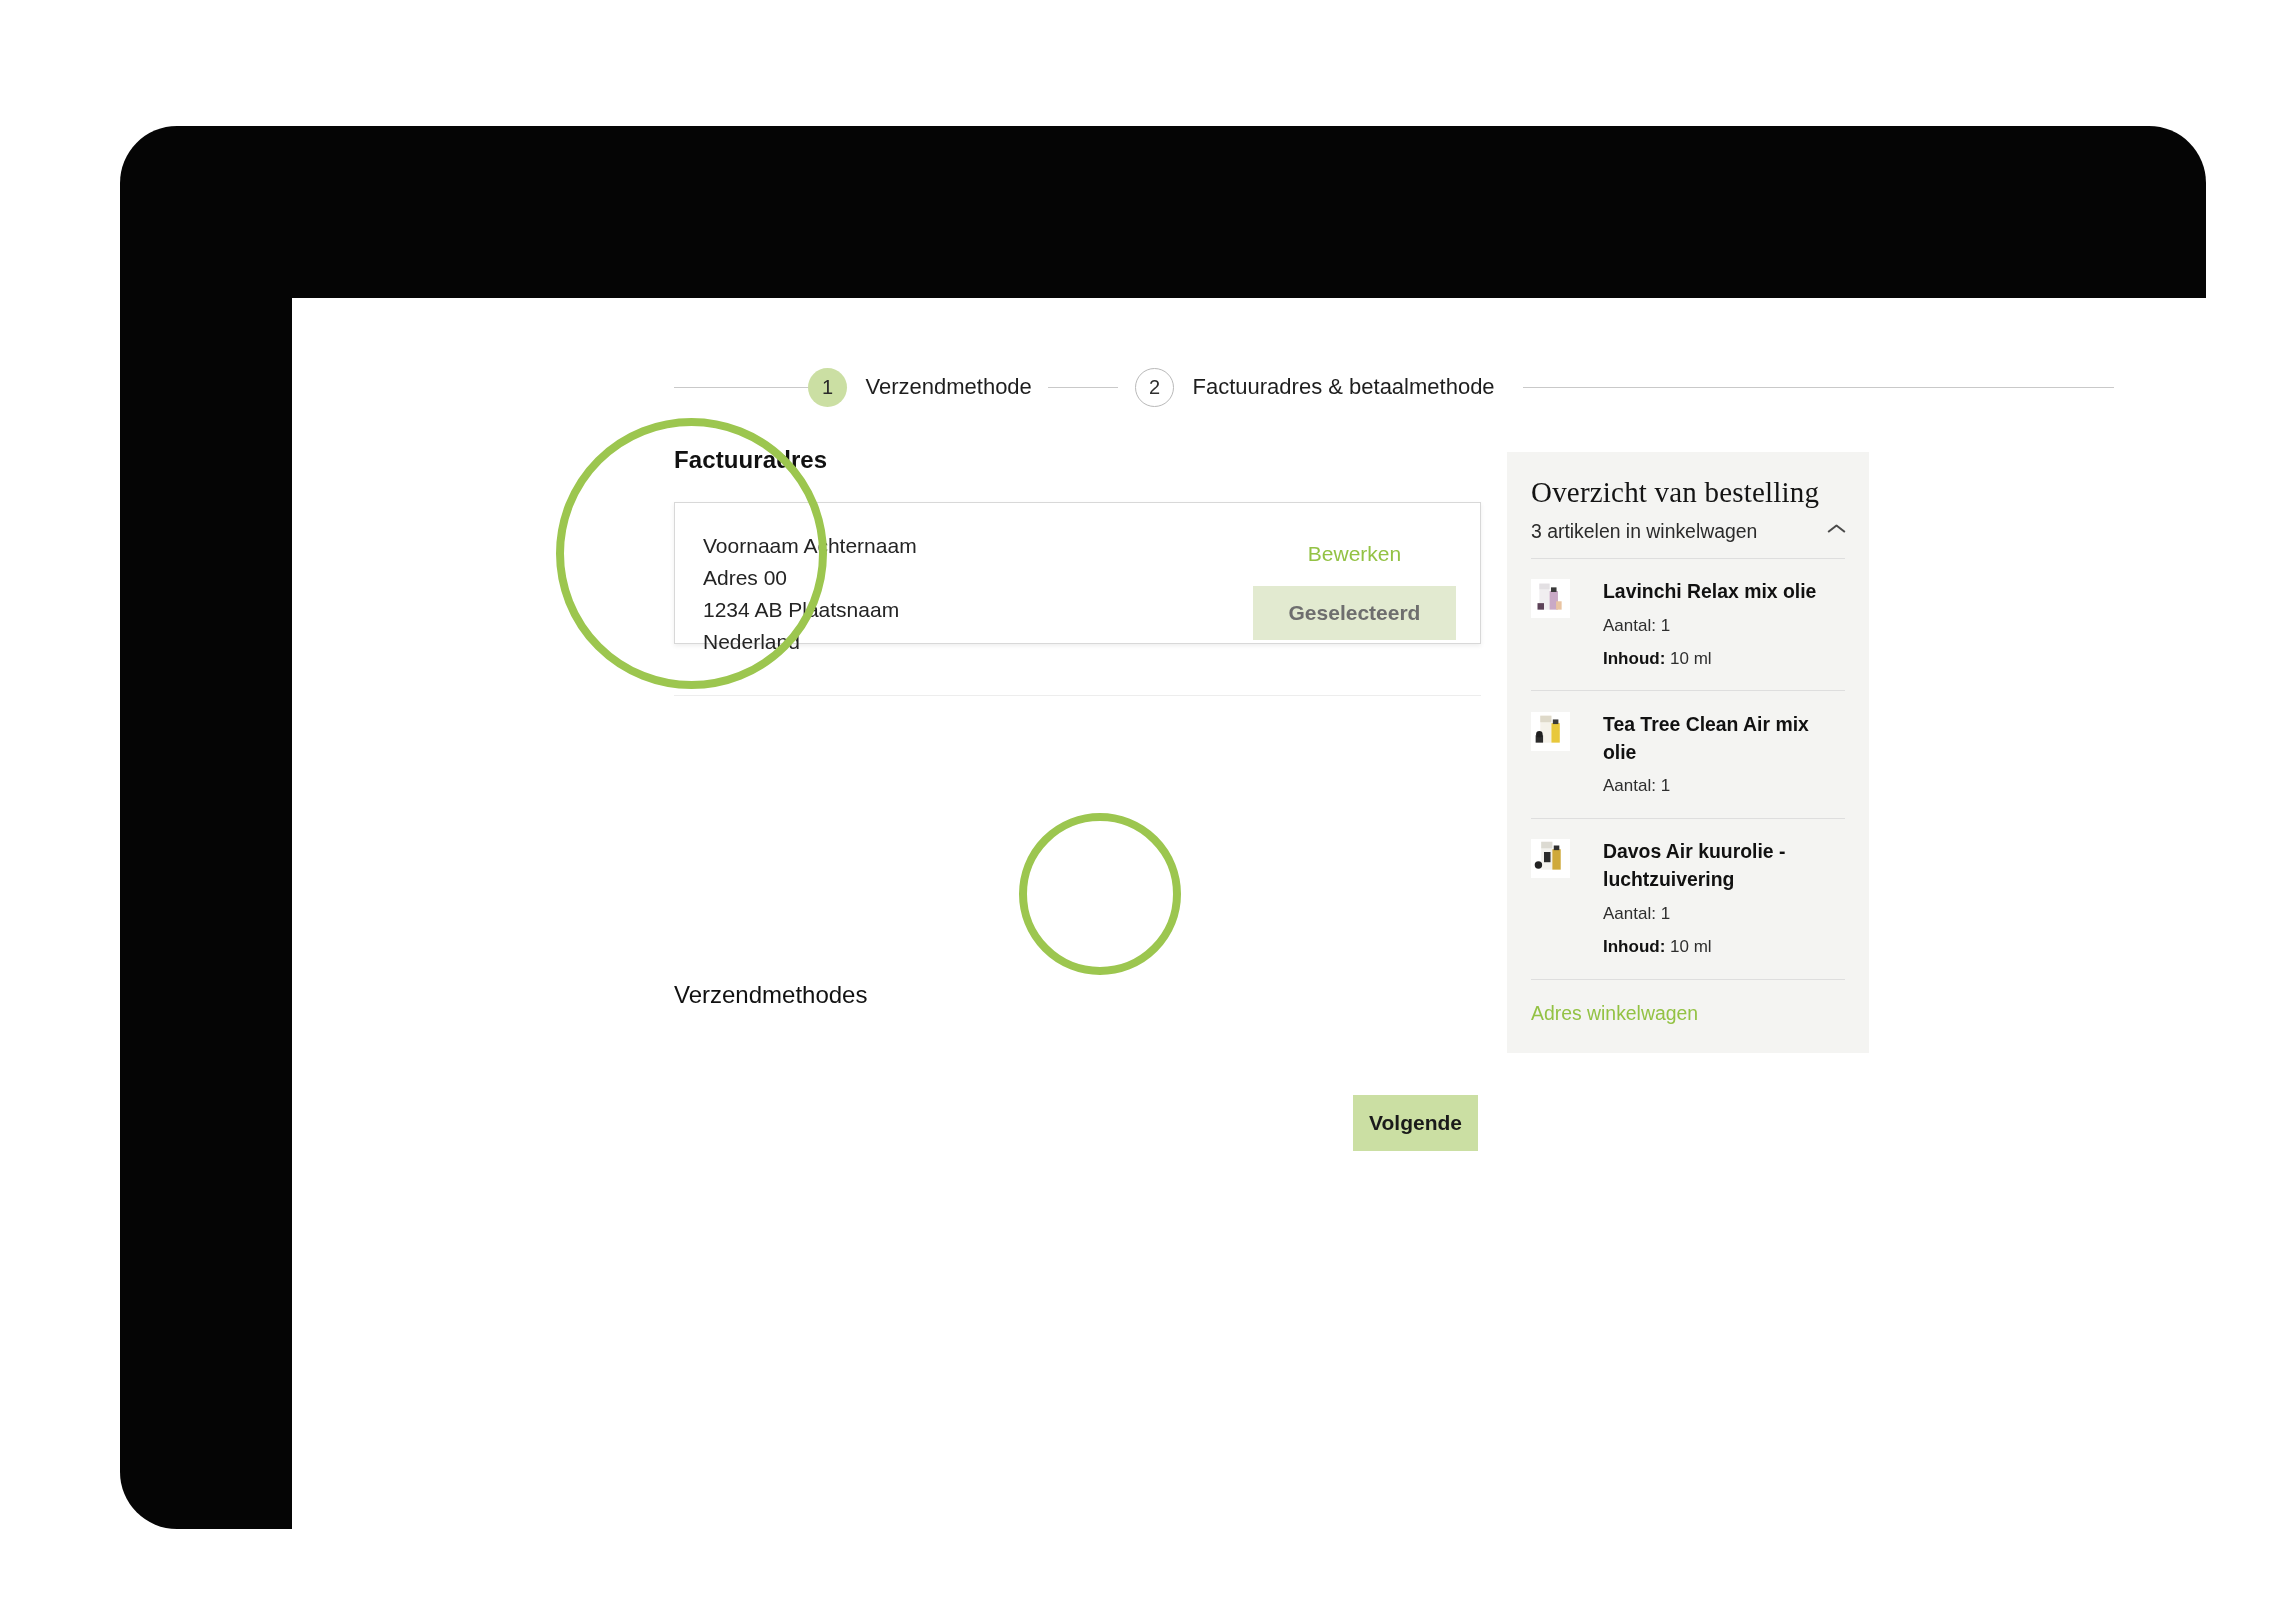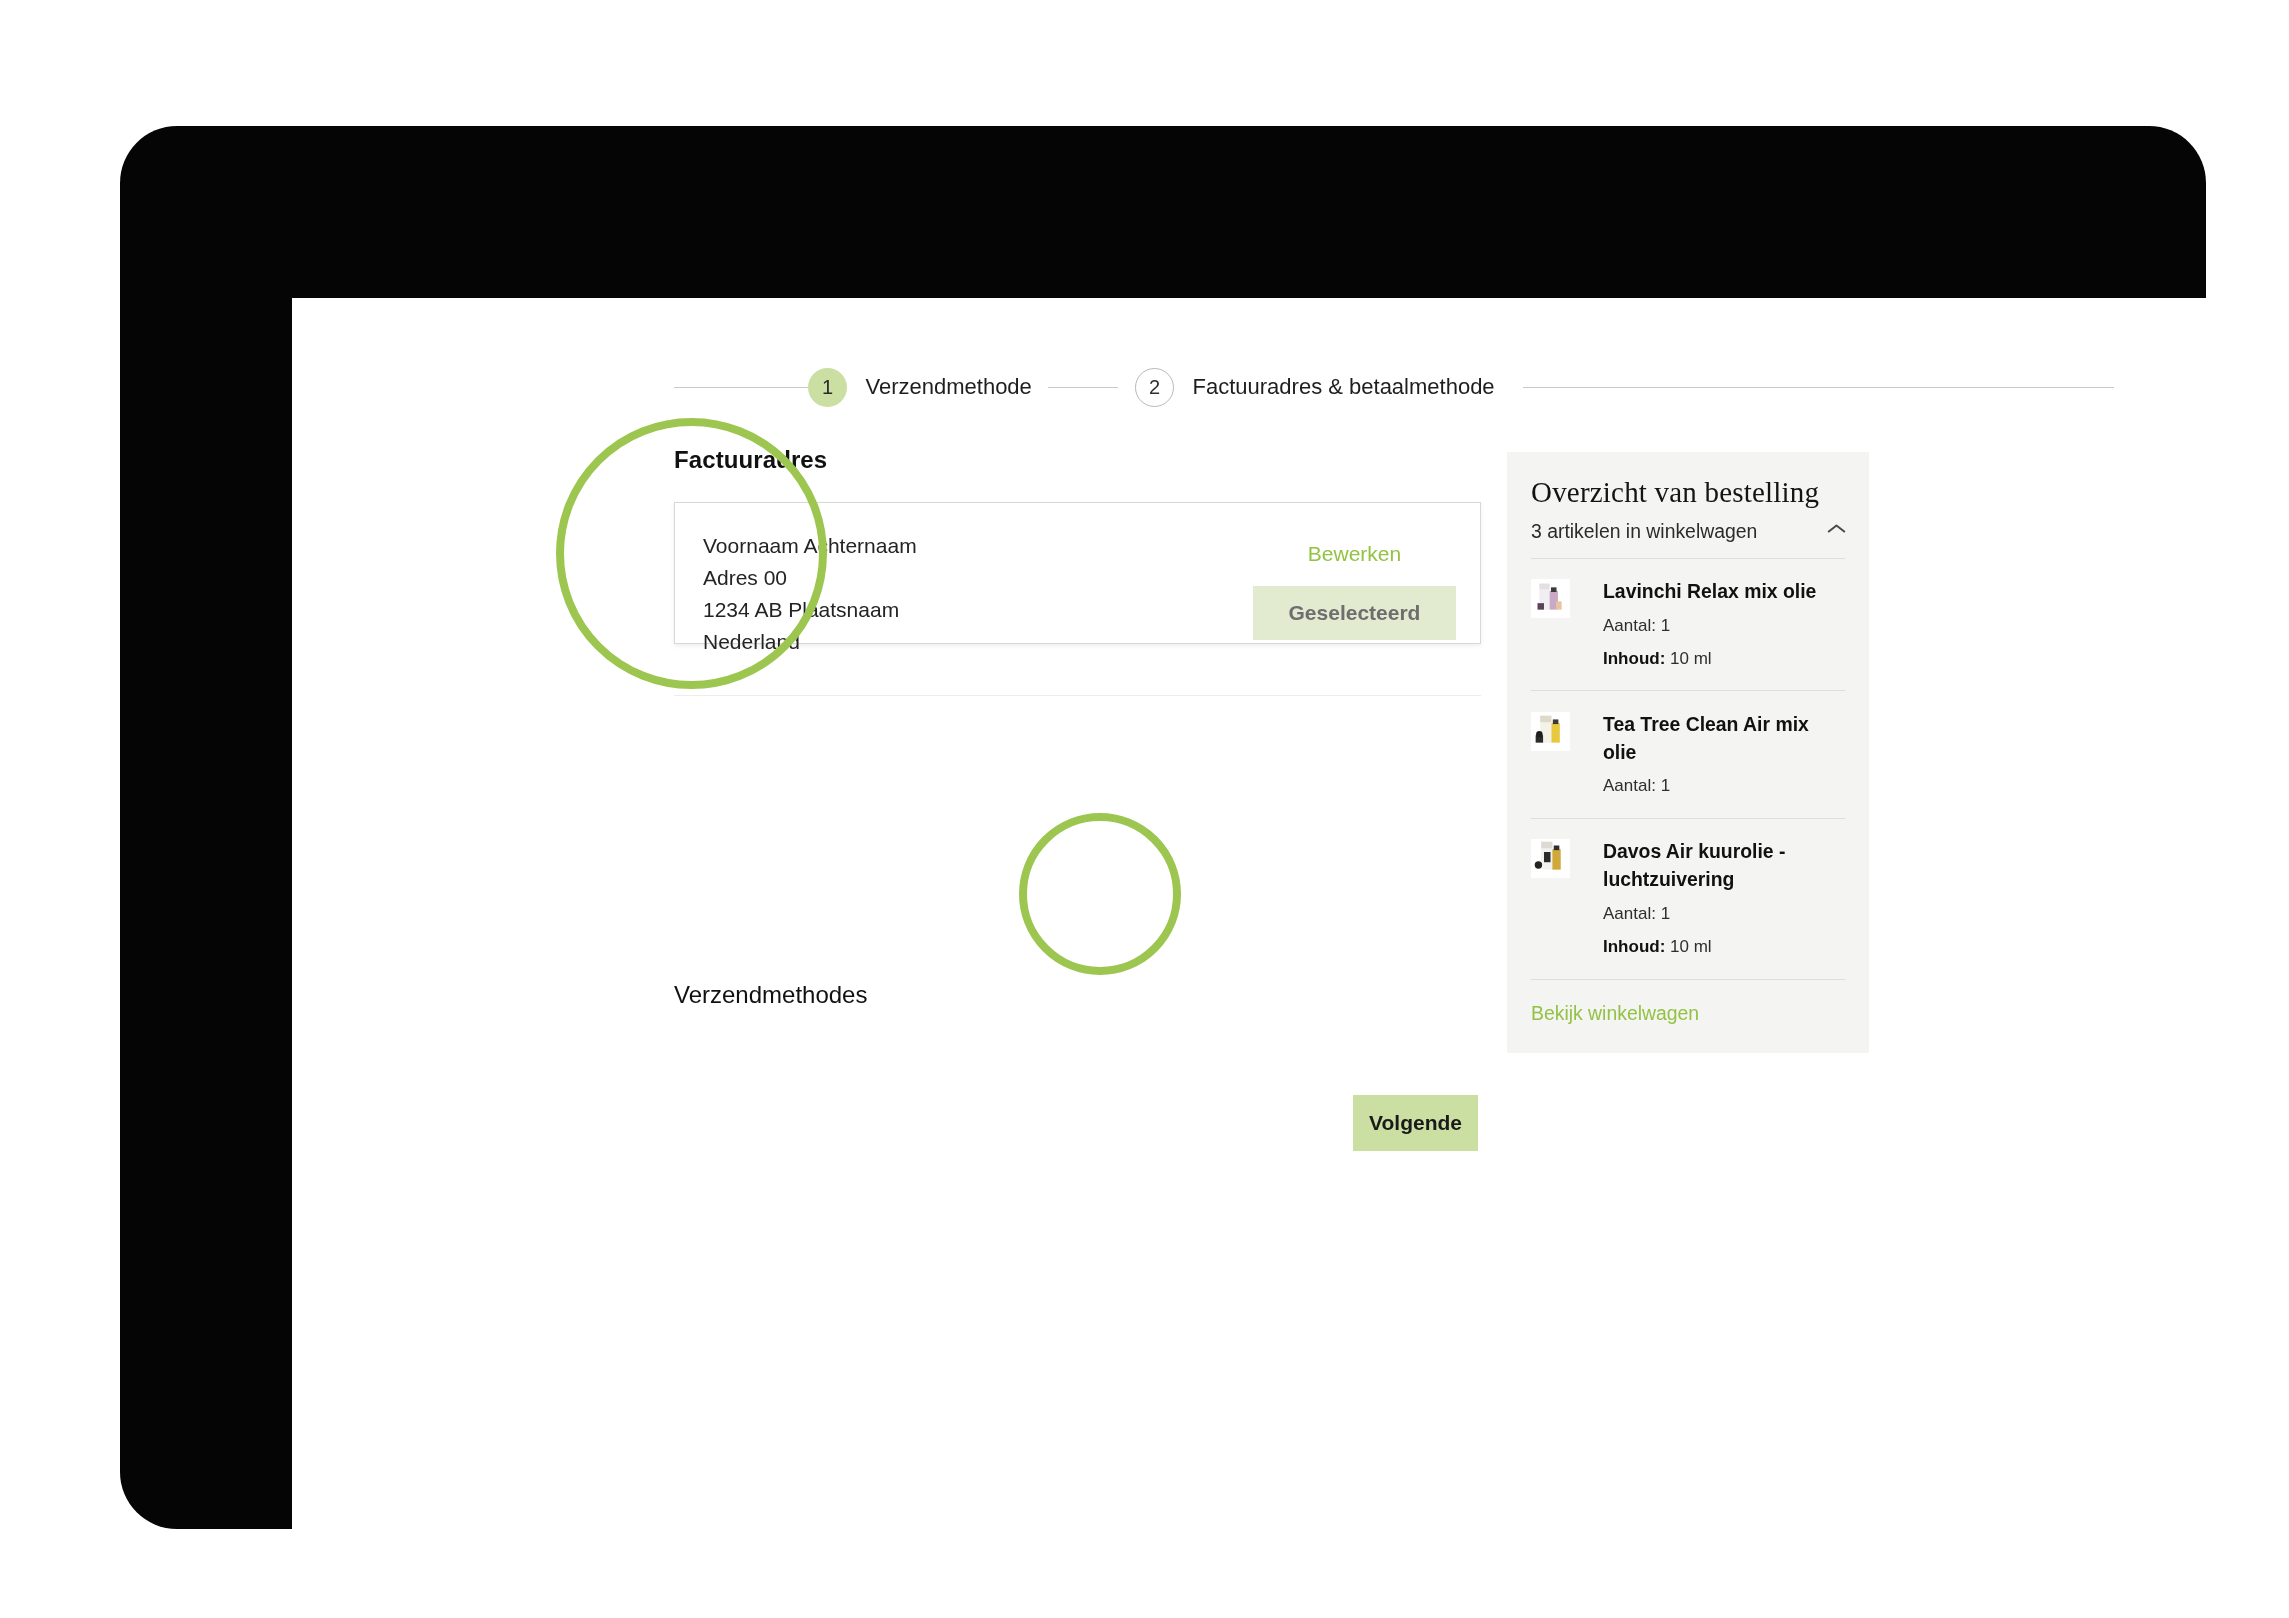--- a/index.html
+++ b/index.html
@@ -397,21 +397,21 @@
             <div class="cart-name">Davos Air kuurolie - luchtzuivering</div>
             <div class="cart-meta">Aantal: 1</div>
             <div class="cart-meta">
               <b>Inhoud:</b>
               <span class="val">10 ml</span>
             </div>
           </div>
         </div>
 
         <div class="cart-footer">
-          <a class="link-green" href="#">Bekijk winkelwagen</a>
+          <a class="link-green" href="#">Adres winkelwagen</a>
         </div>
       </div>
 
       <div class="ring" id="ring-address"></div>
       <div class="ring" id="ring-next"></div>
 
     </div>
   </div>
 </div>
 

